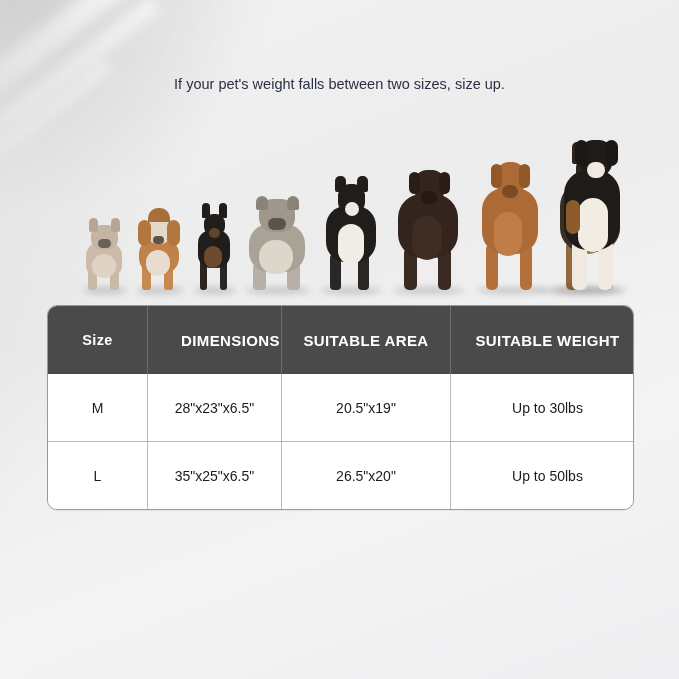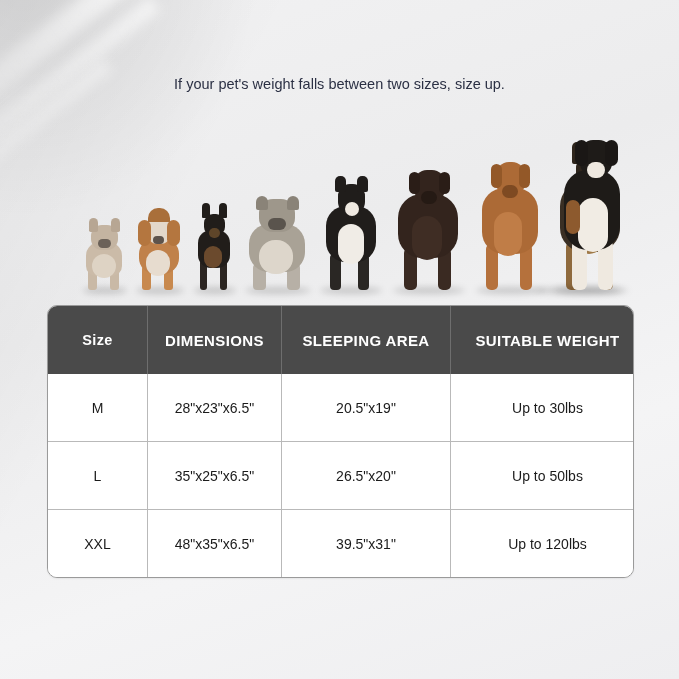--- a/index.html
+++ b/index.html
@@ -121,21 +121,21 @@
     text-align: center;
     font-size: 14px;
     color: #1b1b1b;
     border-top: 1px solid #b9b9b9;
     border-right: 1px solid #b9b9b9;
     background: #ffffff;
   }
   tbody td:last-child { border-right: none; }
   tbody tr:first-child td { border-top: none; }
   .col-size { width: 97px; }
-  .col-dim { width: 131px; }
+  .col-dim { width: 131px; text-align: right; }
   .col-sleep { width: 166px; }
   .col-weight { width: 191px; }
 </style>
 </head>
 <body>
 
 <div class="page">
   <div class="shadowcorner"></div>
   <div class="streak s1"></div>
   <div class="streak s2"></div>
@@ -256,39 +256,33 @@
     </div>
 
   </div>
 
   <div class="table-wrap">
     <table>
       <thead>
         <tr>
           <th class="col-size">Size</th>
           <th class="col-dim">DIMENSIONS</th>
-          <th class="col-sleep">SLEEPING AREA</th>
+          <th class="col-sleep">SUITABLE AREA</th>
           <th class="col-weight">SUITABLE WEIGHT</th>
         </tr>
       </thead>
       <tbody>
         <tr>
           <td>M</td>
           <td>28"x23"x6.5"</td>
           <td>20.5"x19"</td>
           <td>Up to 30lbs</td>
         </tr>
         <tr>
           <td>L</td>
           <td>35"x25"x6.5"</td>
           <td>26.5"x20"</td>
           <td>Up to 50lbs</td>
         </tr>
-        <tr>
-          <td>XXL</td>
-          <td>48"x35"x6.5"</td>
-          <td>39.5"x31"</td>
-          <td>Up to 120lbs</td>
-        </tr>
       </tbody>
     </table>
   </div>
 </div>
 
 </body></html>

